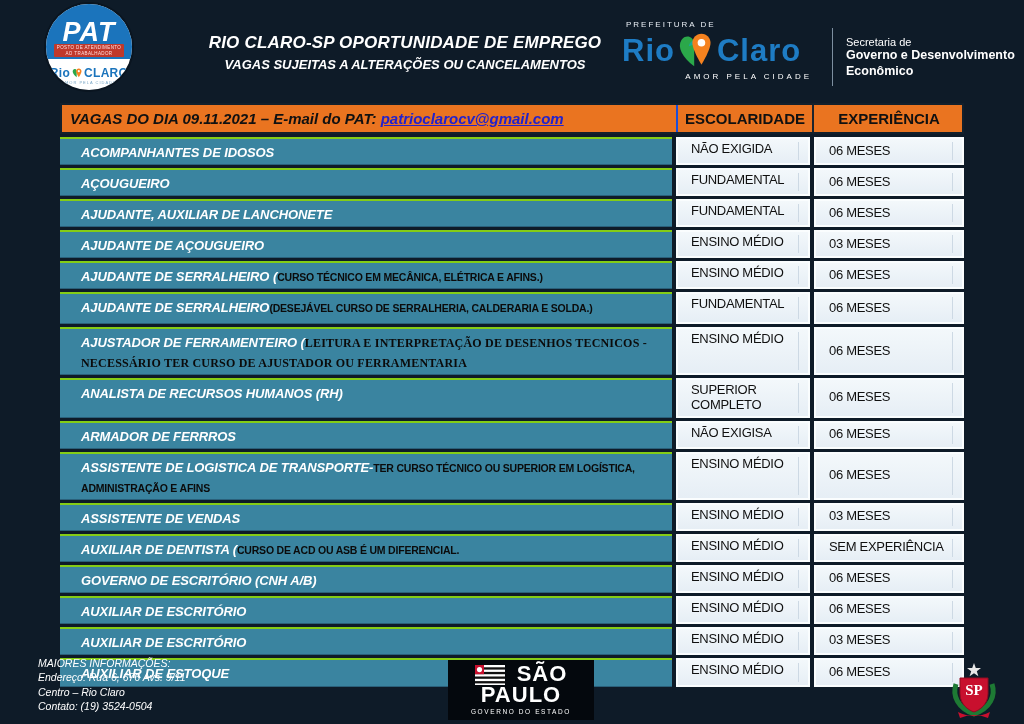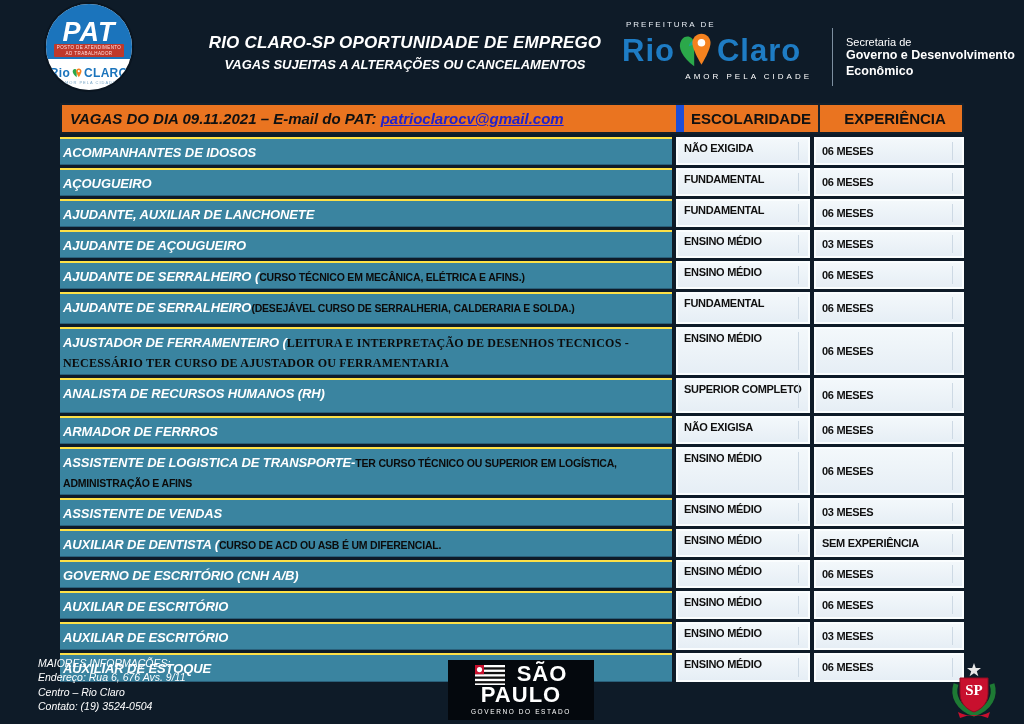--- a/index.html
+++ b/index.html
@@ -30,35 +30,35 @@
   .pref-tag{font-size:8px;letter-spacing:3px;color:#fff;margin-top:2px;text-align:right;width:190px;}
   .pref-divider{position:absolute;left:832px;top:28px;width:1px;height:58px;background:#7d8fa0;}
   .secretaria{position:absolute;left:846px;top:36px;color:#fff;}
   .secretaria .s1{font-size:11px;font-weight:normal;}
   .secretaria .s2,.secretaria .s3{font-size:12.5px;font-weight:bold;line-height:1.25;}
   
   .jobs-table{position:absolute;left:60px;top:103px;width:904px;}
   .thead{display:flex;background:#EA7420;border:2px solid #13202c;box-sizing:border-box;height:31px;align-items:center;margin-bottom:3px;}
   .thead .h1{flex:0 0 606px;padding-left:8px;font-size:15px;font-weight:bold;font-style:italic;color:#111;white-space:nowrap;}
   .thead .h1 a{color:#2222CC;text-decoration:underline;}
-  .thead .h2{flex:0 0 134px;border-left:8px solid #1d4ed8;text-align:center;font-size:15px;font-weight:bold;color:#111;line-height:27px;height:27px;}
+  .thead .h2{flex:0 0 134px;border-left:2px solid #1d4ed8;text-align:center;font-size:15px;font-weight:bold;color:#111;line-height:27px;height:27px;}
   .thead .h3{flex:0 0 150px;border-left:2px solid #1a242e;text-align:center;font-size:15px;font-weight:bold;color:#111;line-height:27px;height:27px;}
   .trow{display:flex;margin-bottom:3px;}
   .cell{box-sizing:border-box;}
   .cell.job{
-    flex:0 0 612px;background:#3A84A0;border-top:2px solid #fde047;border-bottom:1px solid #2A607A;
-    padding:3px 6px 2px 3px;color:#fff;display:block;line-height:1.25;
+    flex:0 0 612px;background:#3A84A0;border-top:2px solid #84cc16;border-bottom:1px solid #2A607A;
+    padding:3px 6px 2px 21px;color:#fff;display:block;line-height:1.25;
   }
   .job-title{font-weight:bold;font-style:italic;font-size:13px;letter-spacing:-.1px;}
   .job-detail{font-weight:bold;font-size:10.5px;color:#0b0b0b;letter-spacing:-.2px;}
   .job-detail.serif{font-family:"Liberation Serif", serif;font-size:12px;letter-spacing:.2px;}
   .cell.light{
     background:linear-gradient(#F3F8FB,#E6EEF5);border:2px solid #FAFDFE;
-    color:#101010;font-weight:bold;font-size:11px;letter-spacing:-.3px;
-    display:flex;padding:3px 6px;position:relative;line-height:1.15;
+    color:#101010;font-weight:normal;font-size:13px;letter-spacing:-.3px;
+    display:flex;padding:3px 13px;position:relative;line-height:1.15;
   }
   .cell.light::after{content:"";position:absolute;right:9px;top:3px;bottom:3px;width:1px;background:#cdd9e4;}
   .cell.esc{flex:0 0 134px;margin-left:4px;align-items:flex-start;}
   .cell.exp{flex:0 0 150px;margin-left:4px;align-items:center;}
   
   .footer-info{position:absolute;left:38px;top:656px;color:#fff;font-style:italic;font-weight:normal;font-size:10.5px;line-height:1.38;}
   .gov-logo{position:absolute;left:448px;top:660px;width:130px;background:#04080d;padding:4px 8px 5px;display:flex;flex-direction:column;align-items:center;}
   .gov-row{display:flex;align-items:flex-end;gap:12px;justify-content:center;}
   .gov-sao{color:#fff;font-weight:900;font-size:22px;line-height:.95;letter-spacing:1px;}
   .gov-paulo{color:#fff;font-weight:900;font-size:22px;line-height:.95;letter-spacing:1px;}

